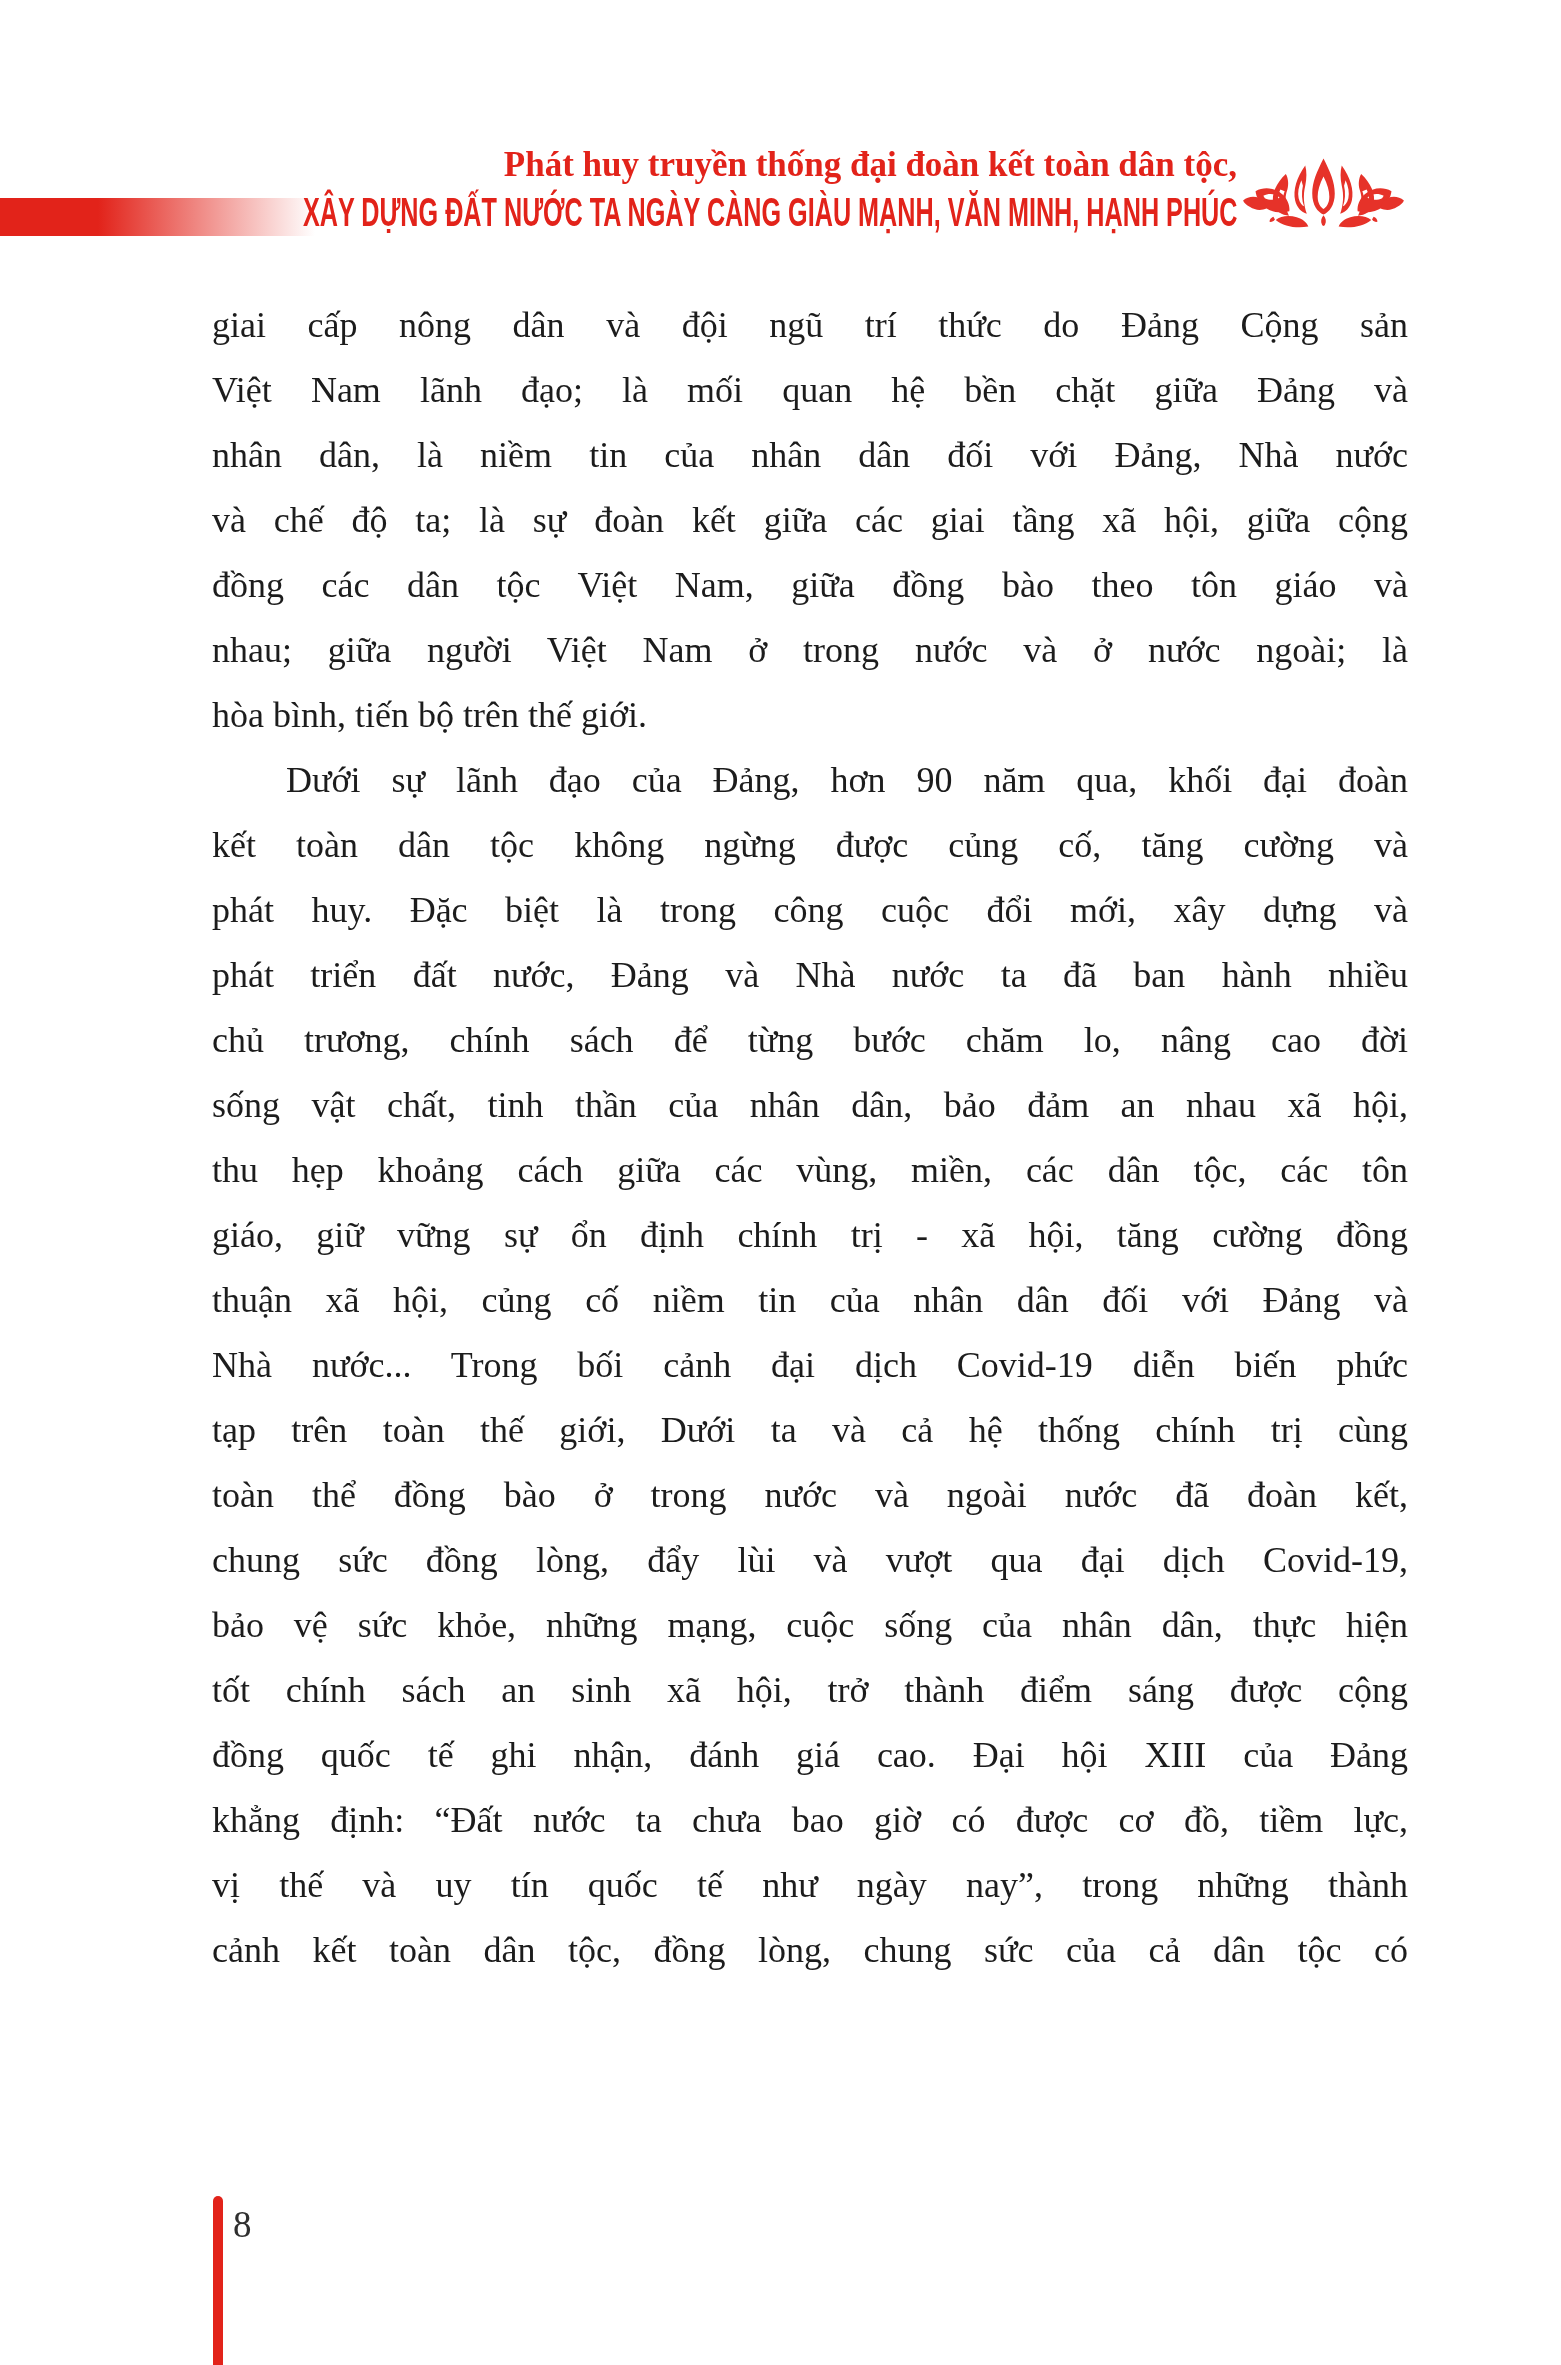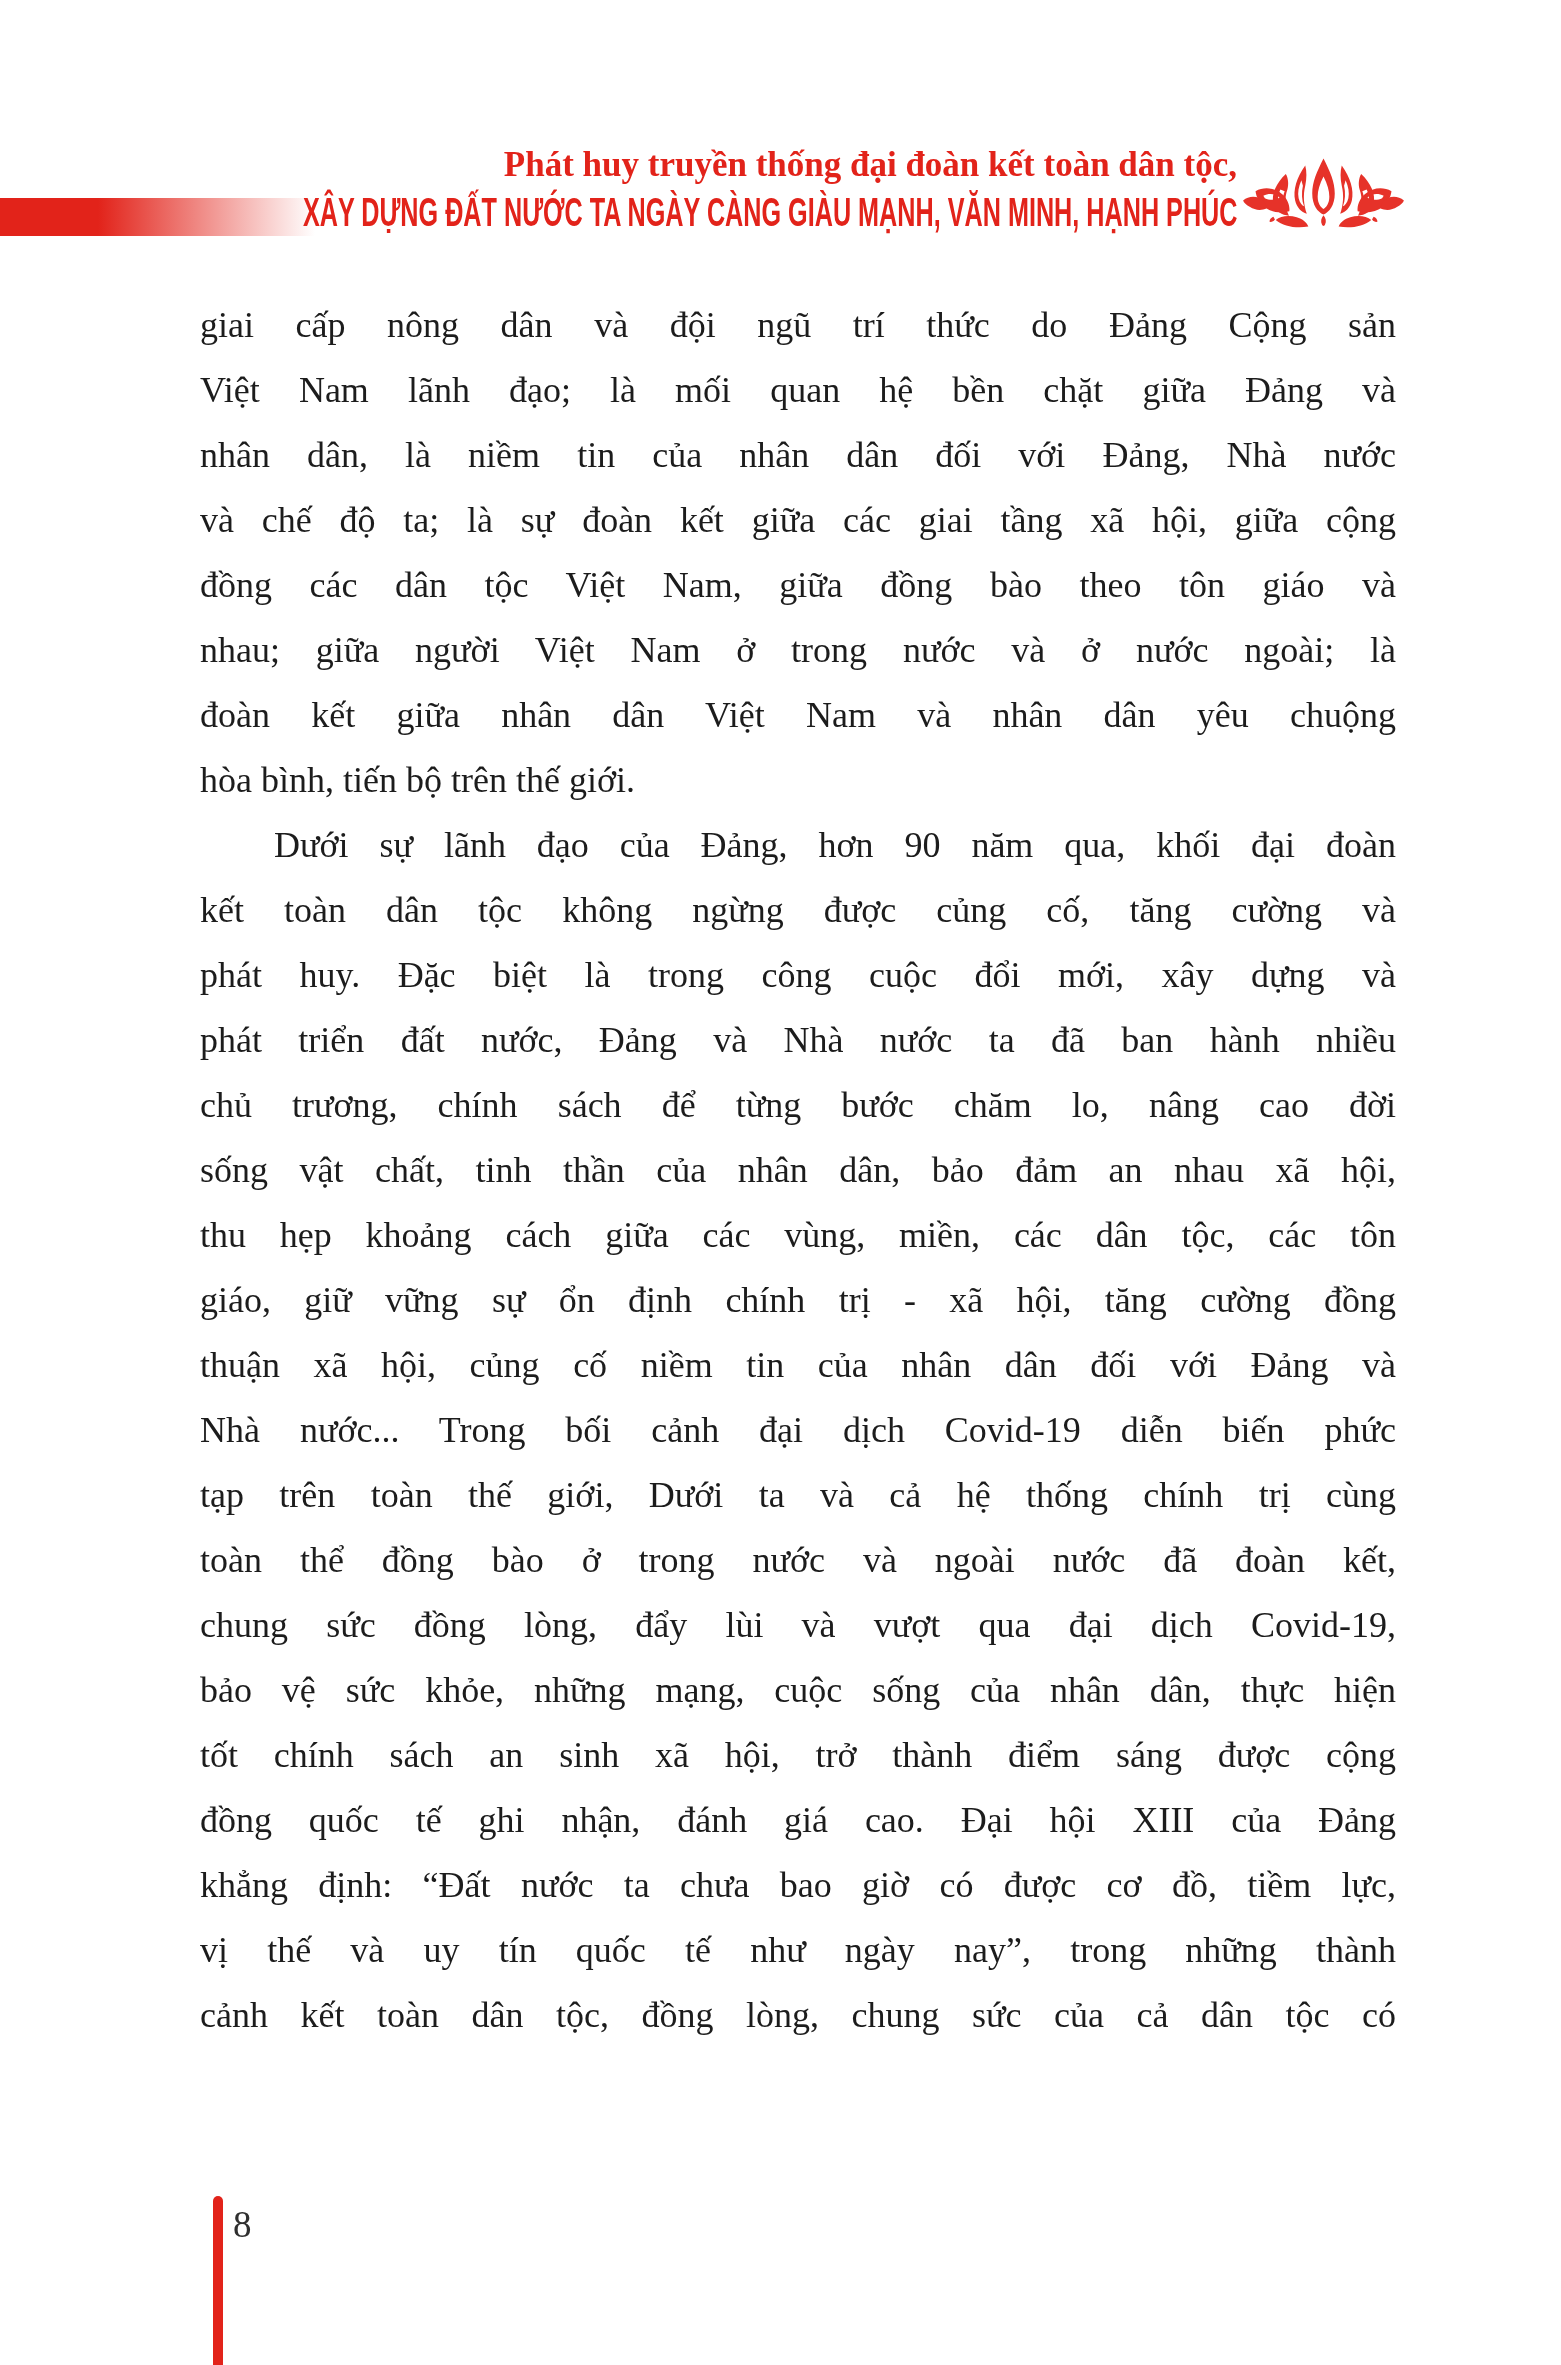--- a/index.html
+++ b/index.html
@@ -47,21 +47,21 @@
   }
   .lotus {
     position: absolute;
     left: 1240px; top: 152px;
     width: 167px; height: 83px;
   }
 
   
   .body-text {
     position: absolute;
-    left: 200px; top: 293px;
+    left: 212px; top: 293px;
     width: 1196px;
     font-size: 36px;
     line-height: 65px;
     color: #1c1c1c;
   }
   .line {
     text-align: justify;
     text-align-last: justify;
     white-space: normal;
   }
@@ -127,21 +127,20 @@
     </svg>
   </header>
 
   <main class="body-text">
       <div class="line">giai cấp nông dân và đội ngũ trí thức do Đảng Cộng sản</div>
       <div class="line">Việt Nam lãnh đạo; là mối quan hệ bền chặt giữa Đảng và</div>
       <div class="line">nhân dân, là niềm tin của nhân dân đối với Đảng, Nhà nước</div>
       <div class="line">và chế độ ta; là sự đoàn kết giữa các giai tầng xã hội, giữa cộng</div>
       <div class="line">đồng các dân tộc Việt Nam, giữa đồng bào theo tôn giáo và</div>
       <div class="line">nhau; giữa người Việt Nam ở trong nước và ở nước ngoài; là</div>
-      <div class="line">đoàn kết giữa nhân dân Việt Nam và nhân dân yêu chuộng</div>
       <div class="line last">hòa bình, tiến bộ trên thế giới.</div>
       <div class="line indent">Dưới sự lãnh đạo của Đảng, hơn 90 năm qua, khối đại đoàn</div>
       <div class="line">kết toàn dân tộc không ngừng được củng cố, tăng cường và</div>
       <div class="line">phát huy. Đặc biệt là trong công cuộc đổi mới, xây dựng và</div>
       <div class="line">phát triển đất nước, Đảng và Nhà nước ta đã ban hành nhiều</div>
       <div class="line">chủ trương, chính sách để từng bước chăm lo, nâng cao đời</div>
       <div class="line">sống vật chất, tinh thần của nhân dân, bảo đảm an nhau xã hội,</div>
       <div class="line">thu hẹp khoảng cách giữa các vùng, miền, các dân tộc, các tôn</div>
       <div class="line">giáo, giữ vững sự ổn định chính trị - xã hội, tăng cường đồng</div>
       <div class="line">thuận xã hội, củng cố niềm tin của nhân dân đối với Đảng và</div>

